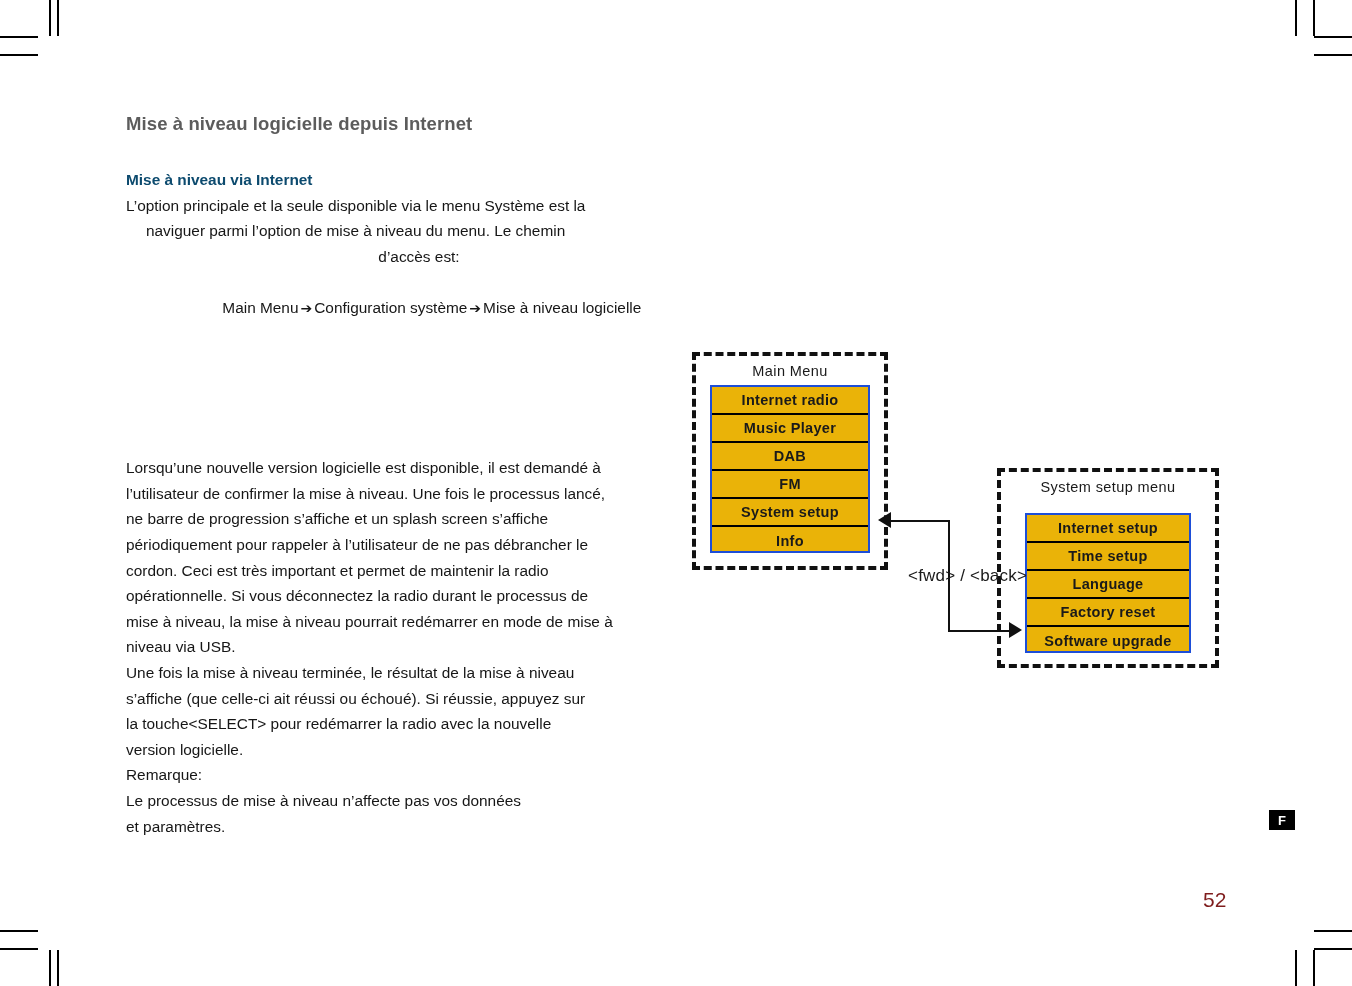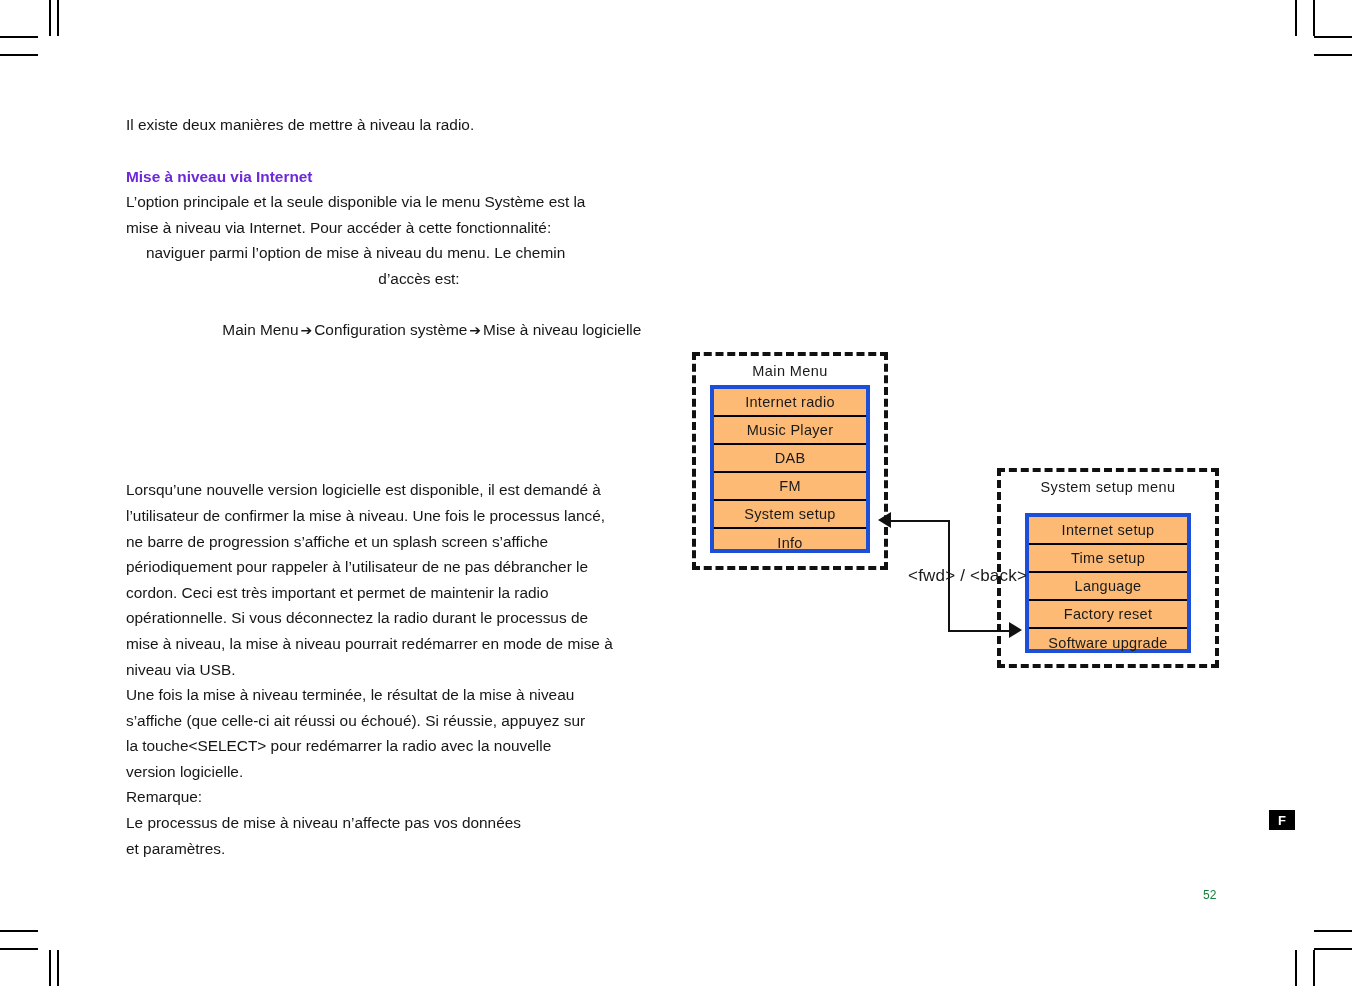--- a/index.html
+++ b/index.html
@@ -46,21 +46,21 @@
   .para {
     font-size: 15.4px;
     line-height: 25.6px;
     color: #161616;
     margin: 0;
     white-space: pre-wrap;
   }
   .subhead {
     font-size: 15.4px;
     font-weight: bold;
-    color: #6d28d9;
+    color: #0c4a6e;
     margin: 0;
     line-height: 25.6px;
   }
   .spacer-1 { height: 26px; }
   .spacer-2 { height: 108px; }
   .indent-1 { padding-left: 20px; }
   .indent-2 { padding-left: 26px; text-align: center; }
   .arrow-glyph {
     font-family: "DejaVu Sans", sans-serif;
     font-size: 14px;
@@ -76,23 +76,24 @@
   }
   .panel-title {
     text-align: center;
     font-size: 14.5px;
     color: #1a1a1a;
     letter-spacing: 0.4px;
     padding-top: 7px;
     padding-bottom: 6px;
   }
   .menu-list {
-    border: 4px solid #1d4ed8;
-    background: #fdba74;
+    border: 2px solid #1d4ed8;
+    background: #eab308;
     box-sizing: border-box;
+    font-weight: bold;
   }
   .menu-row {
     font-size: 14.5px;
     letter-spacing: 0.3px;
     text-align: center;
     color: #1a1a1a;
     border-bottom: 2px solid #000000;
     box-sizing: border-box;
     display: flex;
     align-items: center;
@@ -168,22 +169,22 @@
     font-size: 13px;
     font-weight: bold;
     display: flex;
     align-items: center;
     justify-content: center;
   }
   #page-number {
     position: absolute;
     left: 1203px;
     top: 888px;
-    font-size: 12px;
-    color: #15803d;
+    font-size: 21px;
+    color: #7f1d1d;
   }
 </style>
 </head>
 <body>
 
 <div id="page">
 
   <div class="crop-line crop-v" style="left:49px; top:0px; height:36px;"></div>
   <div class="crop-line crop-h" style="left:0px; top:36px; width:38px;"></div>
   <div class="crop-line crop-v" style="left:57px; top:0px; height:36px;"></div>
@@ -199,29 +200,28 @@
   <div class="crop-line crop-h" style="left:0px; top:948px; width:38px;"></div>
   <div class="crop-line crop-v" style="left:57px; top:950px; height:36px;"></div>
 
   <div class="crop-line crop-h" style="left:1314px; top:930px; width:38px;"></div>
   <div class="crop-line crop-v" style="left:1295px; top:950px; height:36px;"></div>
   <div class="crop-line crop-h" style="left:1314px; top:948px; width:38px;"></div>
   <div class="crop-line crop-v" style="left:1313px; top:950px; height:36px;"></div>
 
   <div class="text-column">
 
-
-    <p class="para">Il existe deux manières de mettre à niveau la radio.</p>
+    <h1 class="doc-title">Mise à niveau logicielle depuis Internet</h1>
+
 
     <div class="spacer-1"></div>
 
     <p class="subhead">Mise à niveau via Internet</p>
 
     <p class="para">L’option principale et la seule disponible via le menu Système est la</p>
-    <p class="para">mise à niveau via Internet. Pour accéder à cette fonctionnalité:</p>
 
     <p class="para indent-1">naviguer parmi l’option de mise à niveau du menu. Le chemin</p>
     <p class="para indent-2">d’accès est:</p>
 
     <p class="para indent-2">
       <span>Main Menu</span><span class="arrow-glyph">➔</span><span>Configuration système</span><span class="arrow-glyph">➔</span><span>Mise à niveau logicielle</span>
     </p>
 
     <div class="spacer-2"></div>
 

